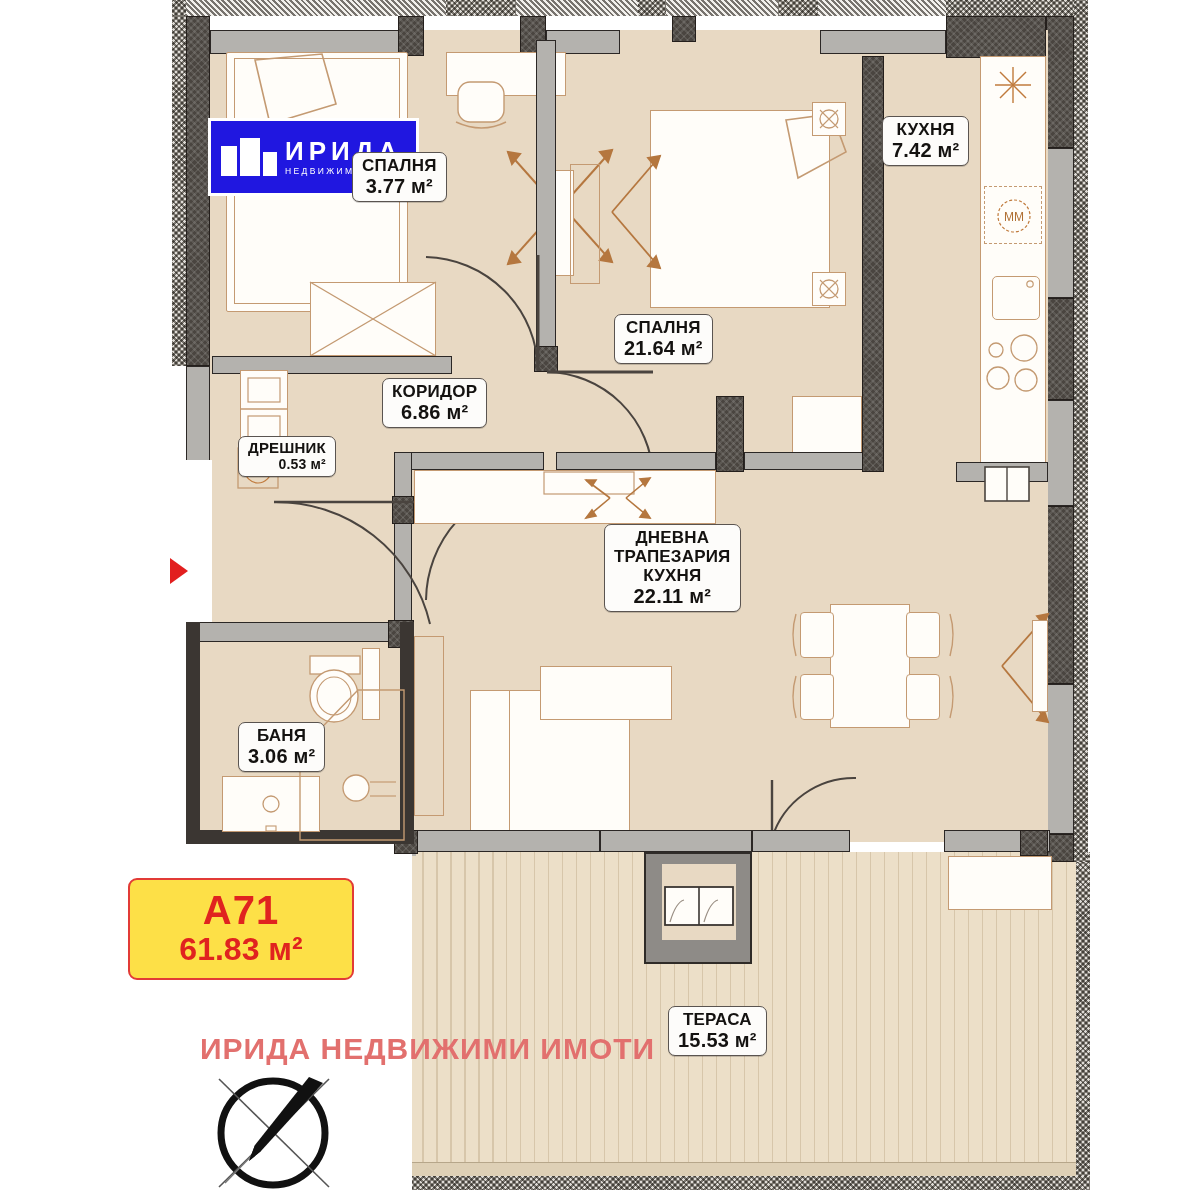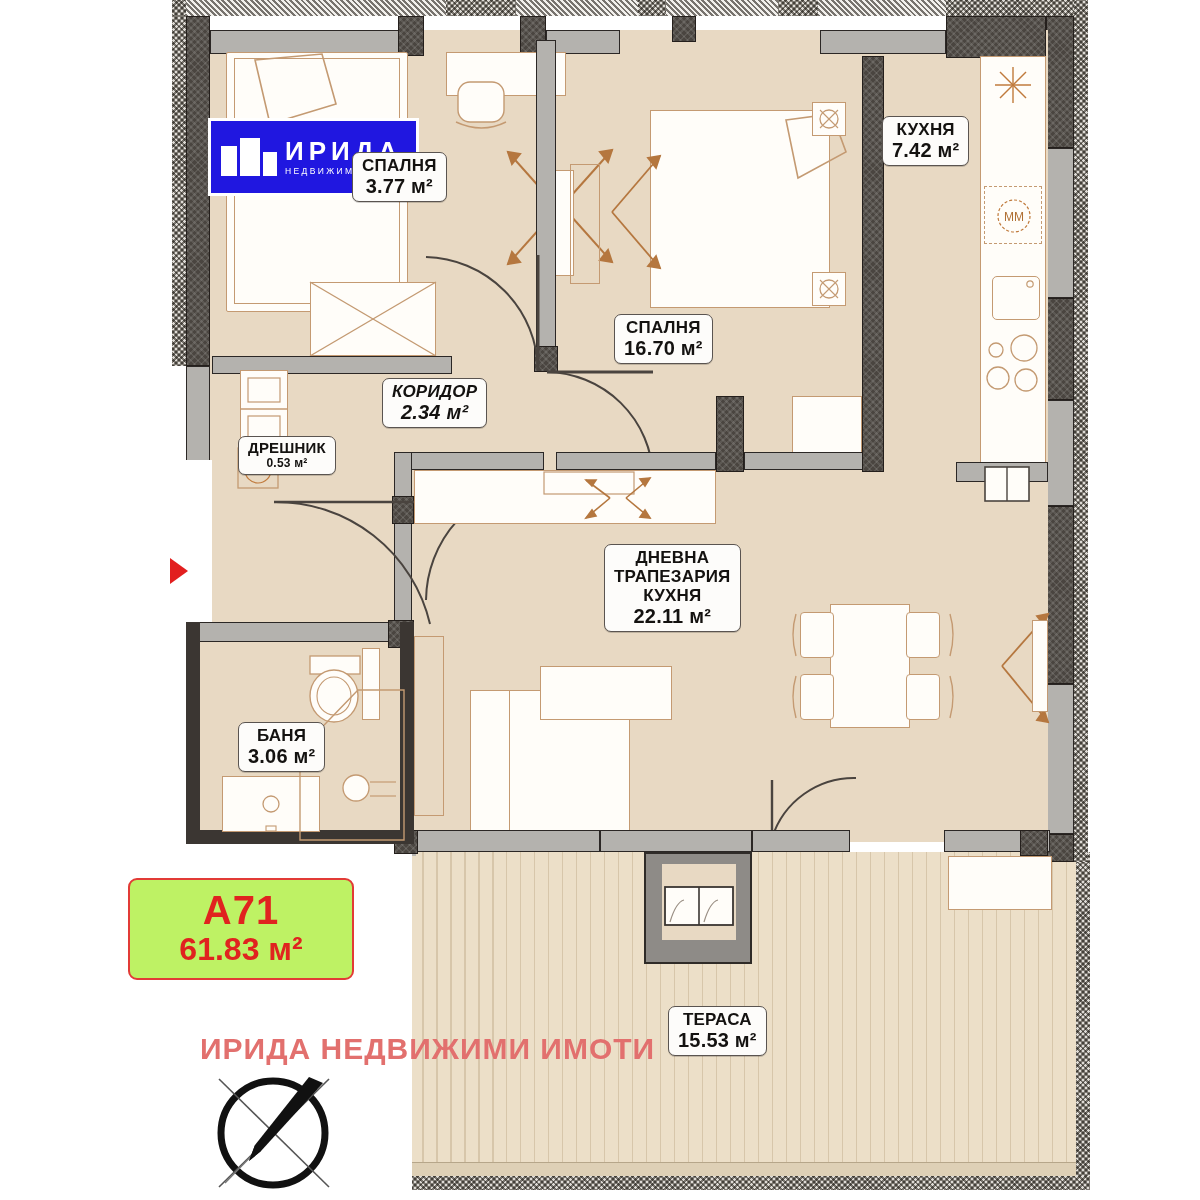--- a/index.html
+++ b/index.html
@@ -43,33 +43,33 @@
   
   .chip{
     position:absolute;background:#fdfcfa;border:1.6px solid #5a5450;border-radius:7px;
     padding:3px 9px 4px;text-align:center;color:#141210;
     font-weight:bold;line-height:1.12;letter-spacing:.2px;
     box-shadow:0 1px 0 rgba(0,0,0,.18);
   }
   .chip .nm{font-size:17px;display:block;}
   .chip .ar{font-size:20px;display:block;}
   .chip.sm .nm{font-size:15px;}
-  .chip.sm .ar{font-size:12px;}
+  .chip.sm .ar{font-size:14px;text-align:right;}
 
   
   #logo{position:absolute;left:208px;top:118px;width:205px;height:72px;background:#2017e0;
         border:3px solid #ffffff;display:flex;align-items:center;}
   #logo .glyphs{display:flex;align-items:flex-end;gap:3px;margin-left:10px;}
   #logo .glyphs i{display:block;background:#ffffff;}
   #logo .txt{margin-left:8px;color:#fff;}
   #logo .t1{font-size:26px;font-weight:bold;letter-spacing:5px;line-height:1;}
   #logo .t2{font-size:8.5px;letter-spacing:2.4px;margin-top:3px;line-height:1;}
 
   
-  #badge{position:absolute;left:128px;top:878px;width:222px;height:98px;background:#bef264;
+  #badge{position:absolute;left:128px;top:878px;width:222px;height:98px;background:#fde047;
      border:2.5px solid #e23b36;border-radius:9px;display:flex;flex-direction:column;
      align-items:center;justify-content:center;color:#e0231f;}
   #badge .id{font-size:40px;font-weight:bold;line-height:1;letter-spacing:1px;}
   #badge .sz{font-size:32px;font-weight:bold;line-height:1.1;margin-top:2px;}
 
   
   #wm{position:absolute;left:200px;top:1032px;font-size:30px;font-weight:bold;
       letter-spacing:1px;color:#e2706e;white-space:nowrap;}
 
   
@@ -383,34 +383,34 @@
     <span class="ar">3.77 м²</span>
   </div>
 
   <div class="chip" style="left:882px;top:116px;">
     <span class="nm">КУХНЯ</span>
     <span class="ar">7.42 м²</span>
   </div>
 
   <div class="chip" style="left:614px;top:314px;">
     <span class="nm">СПАЛНЯ</span>
-    <span class="ar">16.70 м²</span>
-  </div>
-
-  <div class="chip" style="left:382px;top:378px;font-style:italic;">
+    <span class="ar">21.64 м²</span>
+  </div>
+
+  <div class="chip" style="left:382px;top:378px;">
     <span class="nm">КОРИДОР</span>
-    <span class="ar">2.34 м²</span>
+    <span class="ar">6.86 м²</span>
   </div>
 
   <div class="chip sm" style="left:238px;top:436px;">
     <span class="nm">ДРЕШНИК</span>
     <span class="ar">0.53 м²</span>
   </div>
 
-  <div class="chip" style="left:604px;top:544px;">
+  <div class="chip" style="left:604px;top:524px;">
     <span class="nm">ДНЕВНА</span>
     <span class="nm">ТРАПЕЗАРИЯ</span>
     <span class="nm">КУХНЯ</span>
     <span class="ar">22.11 м²</span>
   </div>
 
   <div class="chip" style="left:238px;top:722px;">
     <span class="nm">БАНЯ</span>
     <span class="ar">3.06 м²</span>
   </div>

